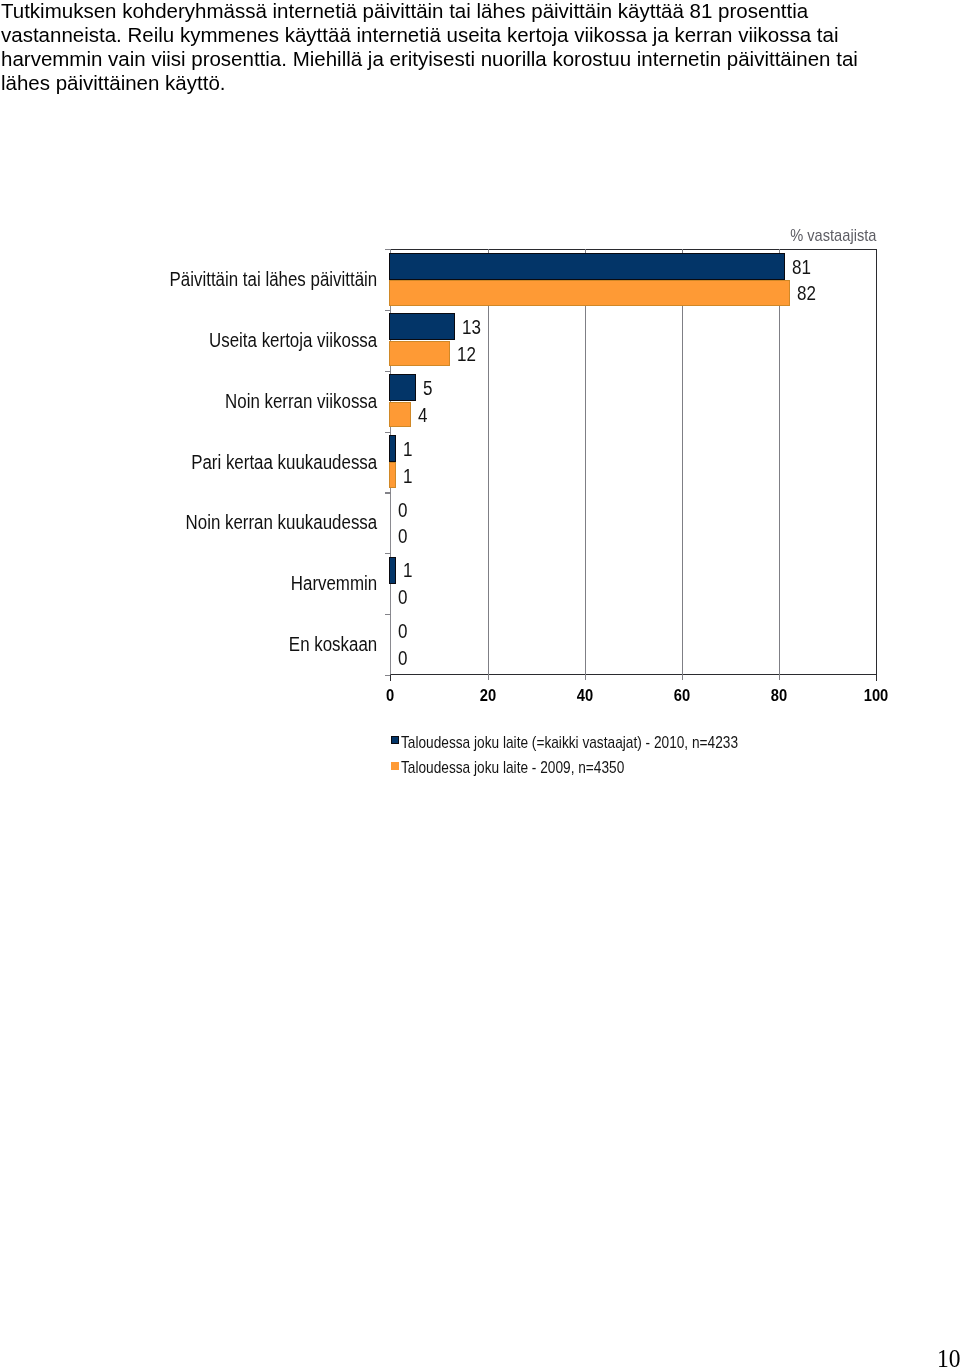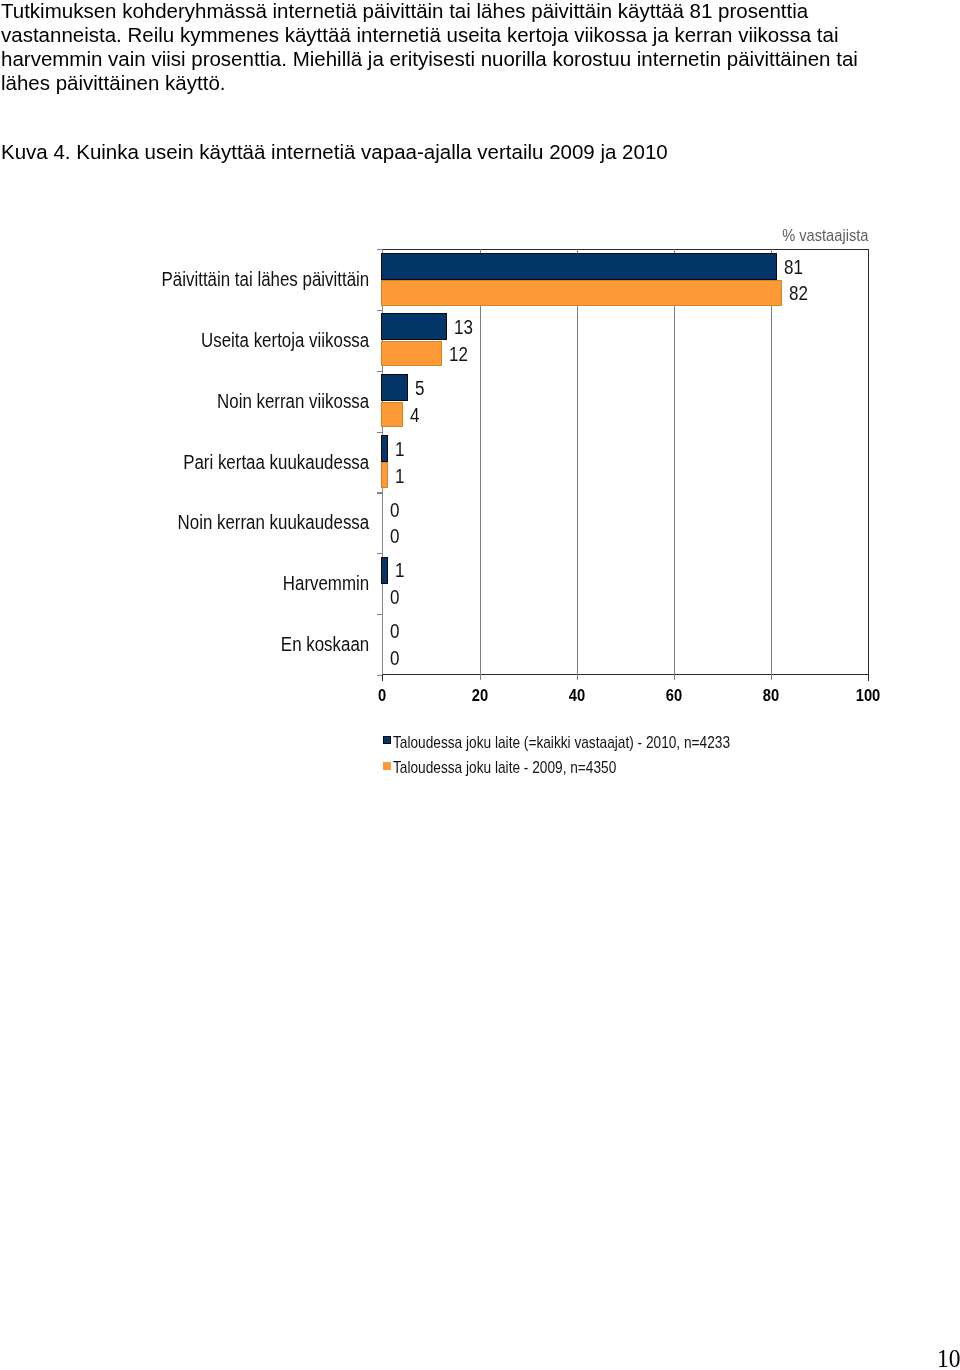--- a/index.html
+++ b/index.html
@@ -13,21 +13,21 @@
   
   #para{position:absolute;left:1px;top:-1.3px;width:864px;margin:0;
         font-size:20.5px;line-height:24.07px;color:#000;}
   #figcap{position:absolute;left:1px;top:139.8px;margin:0;width:864px;
         font-size:20.5px;line-height:24.07px;color:#000;}
   #pagenum{position:absolute;left:936.6px;top:1346.3px;line-height:1;
         font-family:"Liberation Serif",serif;font-size:25px;color:#000;
         transform:scaleX(0.94);transform-origin:left top;}
 
   
-  #chart{position:absolute;left:0;top:0;width:936px;height:1370px;}
+  #chart{position:absolute;left:8px;top:0;width:936px;height:1370px;}
   #plotframe{position:absolute;left:382.4px;top:249.3px;width:486.6px;height:425.4px;
         border:1.3px solid #2b2b2f;border-left:1.1px solid #8a8a90;
         box-sizing:border-box;background:#fff;}
   .gl{position:absolute;width:1.1px;background:#7f7f85;top:249.3px;height:425.4px;}
   .ytick{position:absolute;width:6px;height:1.2px;background:#838389;left:376.6px;}
   .xtick{position:absolute;height:5.4px;width:1.1px;background:#7f7f85;top:674.7px;}
   .xtick.end{background:#2b2b2f;height:6px;}
   .catlabel{position:absolute;left:0;width:369.2px;white-space:nowrap;
         font-size:20px;color:#111;line-height:1.25;
         transform:scaleX(0.845);transform-origin:right top;text-align:right;}
@@ -46,21 +46,20 @@
         transform:scaleX(0.805);transform-origin:left top;line-height:1;}
   .lgmark{position:absolute;left:382.6px;width:8.4px;height:8.2px;}
   [data-name="legend-marker-2010"]{border:1px solid #0a0a10;box-sizing:border-box;}
 </style>
 </head>
 <body>
 
 <div class="page" data-name="document-page">
 
   <p id="para" data-name="body-paragraph">Tutkimuksen kohderyhmässä internetiä päivittäin tai lähes päivittäin käyttää 81 prosenttia vastanneista. Reilu kymmenes käyttää internetiä useita kertoja viikossa ja kerran viikossa tai harvemmin vain viisi prosenttia. Miehillä ja erityisesti nuorilla korostuu internetin päivittäinen tai lähes päivittäinen käyttö.</p>
-  <p id="figcap" data-name="figure-caption">Kuva 4. Kuinka usein käyttää internetiä vapaa-ajalla vertailu 2009 ja 2010</p>
 
   <div id="chart" data-name="bar-chart-figure">
 
     <div id="unitlabel" data-name="chart-unit-label">% vastaajista</div>
 
     <div id="plotframe" data-name="plot-area"></div>
 
     <div class="gl" data-name="gridline-20" style="left: 479.6px;"></div>
     <div class="gl" data-name="gridline-40" style="left: 576.8px;"></div>
     <div class="gl" data-name="gridline-60" style="left: 674px;"></div>

